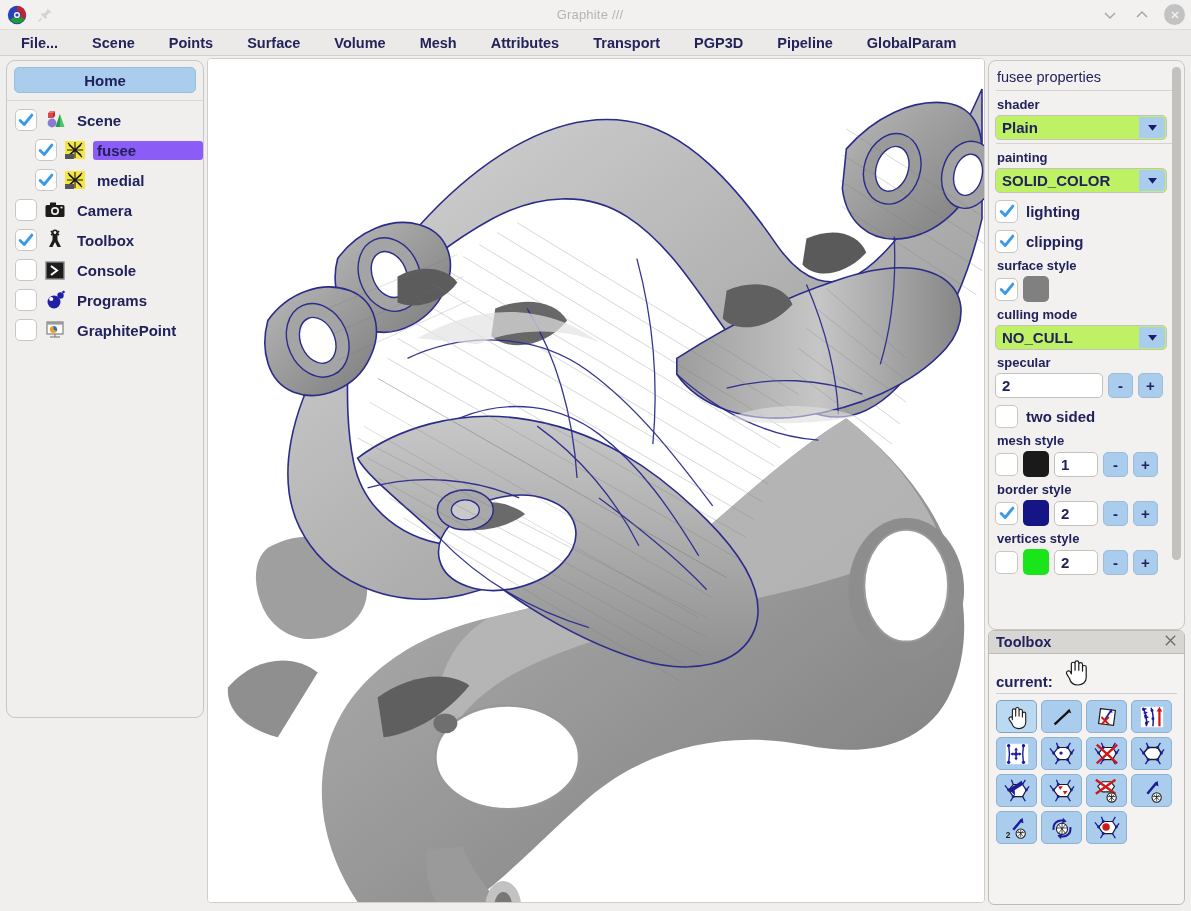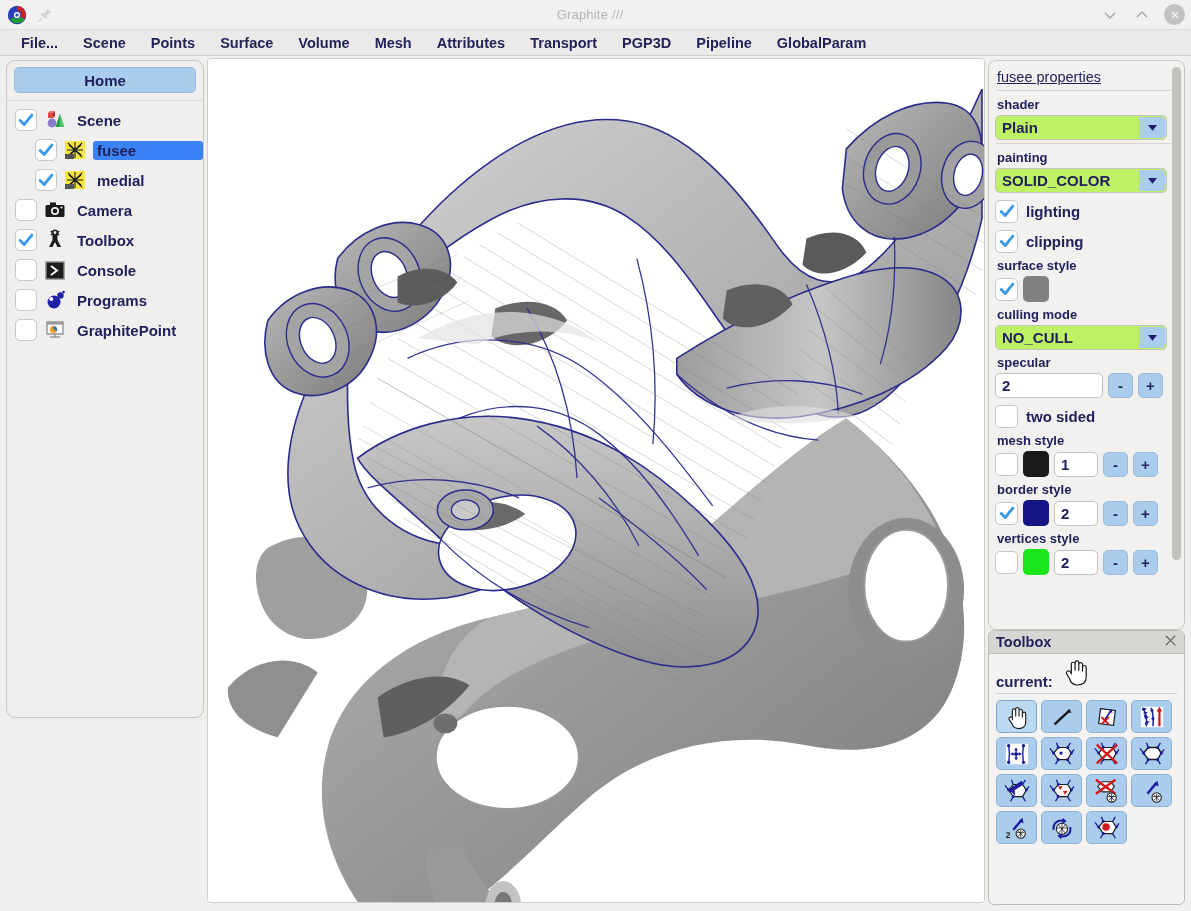--- a/index.html
+++ b/index.html
@@ -35,21 +35,21 @@
   .wc svg { display: block; }
   .closebtn { width: 21px; height: 21px; border-radius: 50%; background: #c2c2c2;
     display: flex; align-items: center; justify-content: center; }
 
   
   .menubar {
     position: absolute; left: 0; top: 29px; width: 1191px; height: 27px;
     background: #eceae8;
     border-top: 1px solid #dedcd9;
     border-bottom: 1px solid #d2d0cd;
-    display: flex; align-items: center; padding-left: 12px; gap: 7px;
+    display: flex; align-items: center; padding-left: 12px; gap: 16px;
   }
   .menuitem {
     font-size: 14.5px; color: #23235a; font-weight: bold;
     padding: 3px 9px; white-space: nowrap; cursor: default;
   }
 
   
   .leftpanel {
     position: absolute; left: 6px; top: 60px; width: 198px; height: 658px;
     background: #f0efed;
@@ -67,37 +67,37 @@
   }
   .treerow.indent { padding-left: 28px; }
   .cbx {
     width: 22px; height: 22px; flex: 0 0 auto;
     background: #fff; border: 1px solid #c9c7c4; border-radius: 5px;
     display: flex; align-items: center; justify-content: center;
   }
   .cbx svg { display: block; }
   .ticon { width: 22px; height: 22px; flex: 0 0 auto; position: relative; }
   .tlabel { font-size: 15px; color: #21215c; font-weight: bold; padding: 1px 4px; border-radius: 3px;}
-  .tlabel.sel { background: #3b82f6; flex: 1; }
+  .tlabel.sel { background: #8b5cf6; flex: 1; }
 
   
   .viewport {
     position: absolute; left: 207px; top: 58px; width: 778px; height: 845px;
     background: #ffffff; border: 1px solid #cfcdca; border-radius: 4px;
     overflow: hidden;
   }
   .viewport svg { display: block; width: 100%; height: 100%; }
 
   
   .proppanel {
     position: absolute; left: 988px; top: 60px; width: 197px; height: 570px;
     background: #f2f1ef; border: 1px solid #c9c7c4; border-radius: 8px;
     padding: 5px 5px 0 6px;
   }
-  .prop-title { font-size: 14.5px; color: #21215c; padding: 3px 2px 5px 2px; text-decoration: underline; }
+  .prop-title { font-size: 14.5px; color: #21215c; padding: 3px 2px 5px 2px; }
   .sep { border-bottom: 1px solid #d6d4d1; margin: 0 1px 4px 1px; }
   .plabel { font-size: 13px; color: #21215c; font-weight: bold; padding: 2px 2px 3px 2px; }
   .combo {
     position: relative; height: 25px; background: #bef264;
     border: 1px solid #c4c2bf; border-radius: 5px;
     display: flex; align-items: center; margin-bottom: 3px; width: 172px;
   }
   .combo .cv { font-size: 15px; color: #21215c; font-weight: bold; padding-left: 6px; }
   .combo .arrow {
     position: absolute; right: 1px; top: 1px; bottom: 1px; width: 26px;

